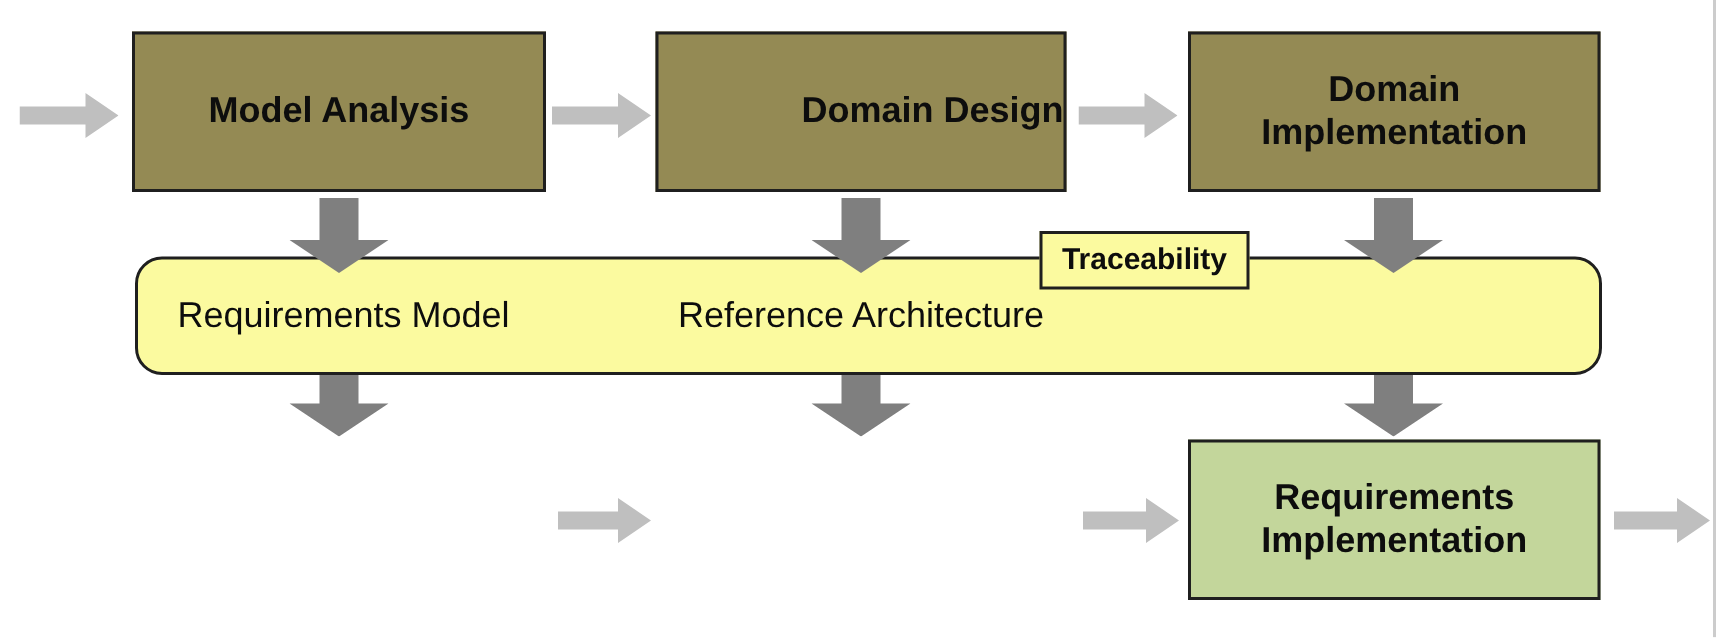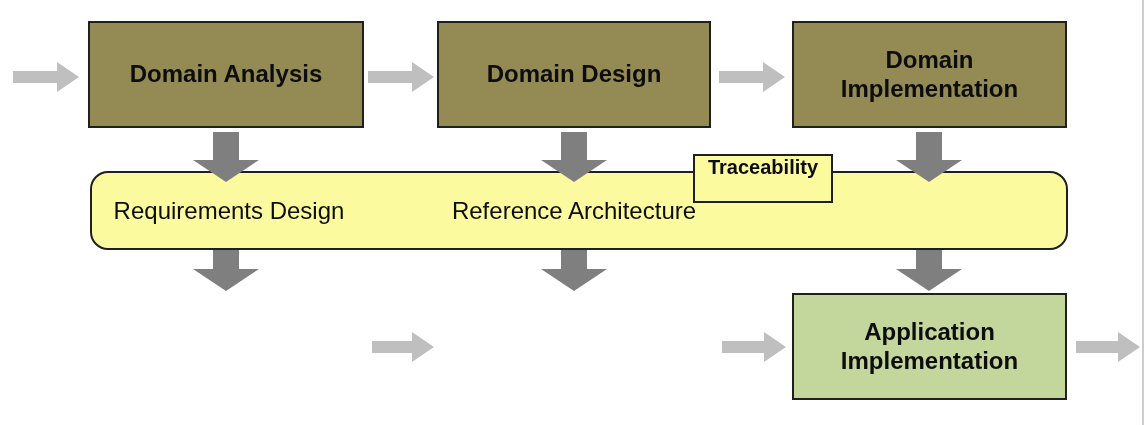--- a/index.html
+++ b/index.html
@@ -22,21 +22,21 @@
     text-align: center;
     font-weight: bold;
     font-size: 24px;
     line-height: 1.2;
     color: #0d0d0d;
   }
   .box .lbl { white-space: pre-line; }
   .domain-box { background: #948A54; top: 21px; height: 107px; }
   .application-box { background: #C3D69B; top: 293px; height: 107px; }
   .col1 { left: 88px;  width: 276px; }
-  .col2 { left: 437px; width: 274px; }
+  .col2 { left: 437px; width: 274px; justify-content: flex-end; }
   .col3 { left: 792px; width: 275px; }
 
   #band {
     position: absolute;
     left: 90px; top: 171px;
     width: 978px; height: 79px;
     box-sizing: border-box;
     background: #FBFA9F;
     border: 2px solid #1f1f1f;
     border-radius: 18px;
@@ -51,25 +51,26 @@
     z-index: 3;
     color: #0d0d0d;
   }
   #band-label-1 { left: 229px; }
   #band-label-2 { left: 574px; text-align: right; }
   #band-label-3 { left: 946px; }
 
   #traceability-tag {
     position: absolute;
     left: 693px; top: 154px;
-    width: 140px; height: 49px;
+    width: 140px; height: 39px;
     box-sizing: border-box;
     background: #FBFA9F;
     border: 2px solid #1f1f1f;
     display: flex;
+    align-items: center;
     justify-content: center;
     font-weight: bold;
     font-size: 20px;
     z-index: 5;
     color: #0d0d0d;
   }
   .arrow { position: absolute; z-index: 4; }
   .edge-line {
     position: absolute;
     left: 1142px; top: 0;
@@ -79,40 +80,40 @@
   }
 </style>
 </head>
 <body>
 
 <div id="stage">
 
   <div class="edge-line"></div>
 
   <div id="band"></div>
-  <span class="band-label" id="band-label-1">Requirements Design</span>
+  <span class="band-label" id="band-label-1">Requirements Model</span>
   <span class="band-label" id="band-label-2">Reference Architecture</span>
 
   <div id="traceability-tag">
     <span class="lbl">Traceability</span>
   </div>
 
   <div class="box domain-box col1">
-    <span class="lbl">Domain Analysis</span>
+    <span class="lbl">Model Analysis</span>
   </div>
   <div class="box domain-box col2">
     <span class="lbl">Domain Design</span>
   </div>
   <div class="box domain-box col3">
     <span class="lbl">Domain
 Implementation</span>
   </div>
 
   <div class="box application-box col3">
-    <span class="lbl">Application
+    <span class="lbl">Requirements
 Implementation</span>
   </div>
 
   <svg class="arrow" style="left:13px; top:62px;" width="66" height="30" viewBox="0 0 66 30">
     <polygon points="0,9 44,9 44,0 66,15 44,30 44,21 0,21" fill="#BFBFBF"></polygon>
   </svg>
   <svg class="arrow" style="left:368px; top:62px;" width="66" height="30" viewBox="0 0 66 30">
     <polygon points="0,9 44,9 44,0 66,15 44,30 44,21 0,21" fill="#BFBFBF"></polygon>
   </svg>
   <svg class="arrow" style="left:719px; top:62px;" width="66" height="30" viewBox="0 0 66 30">

